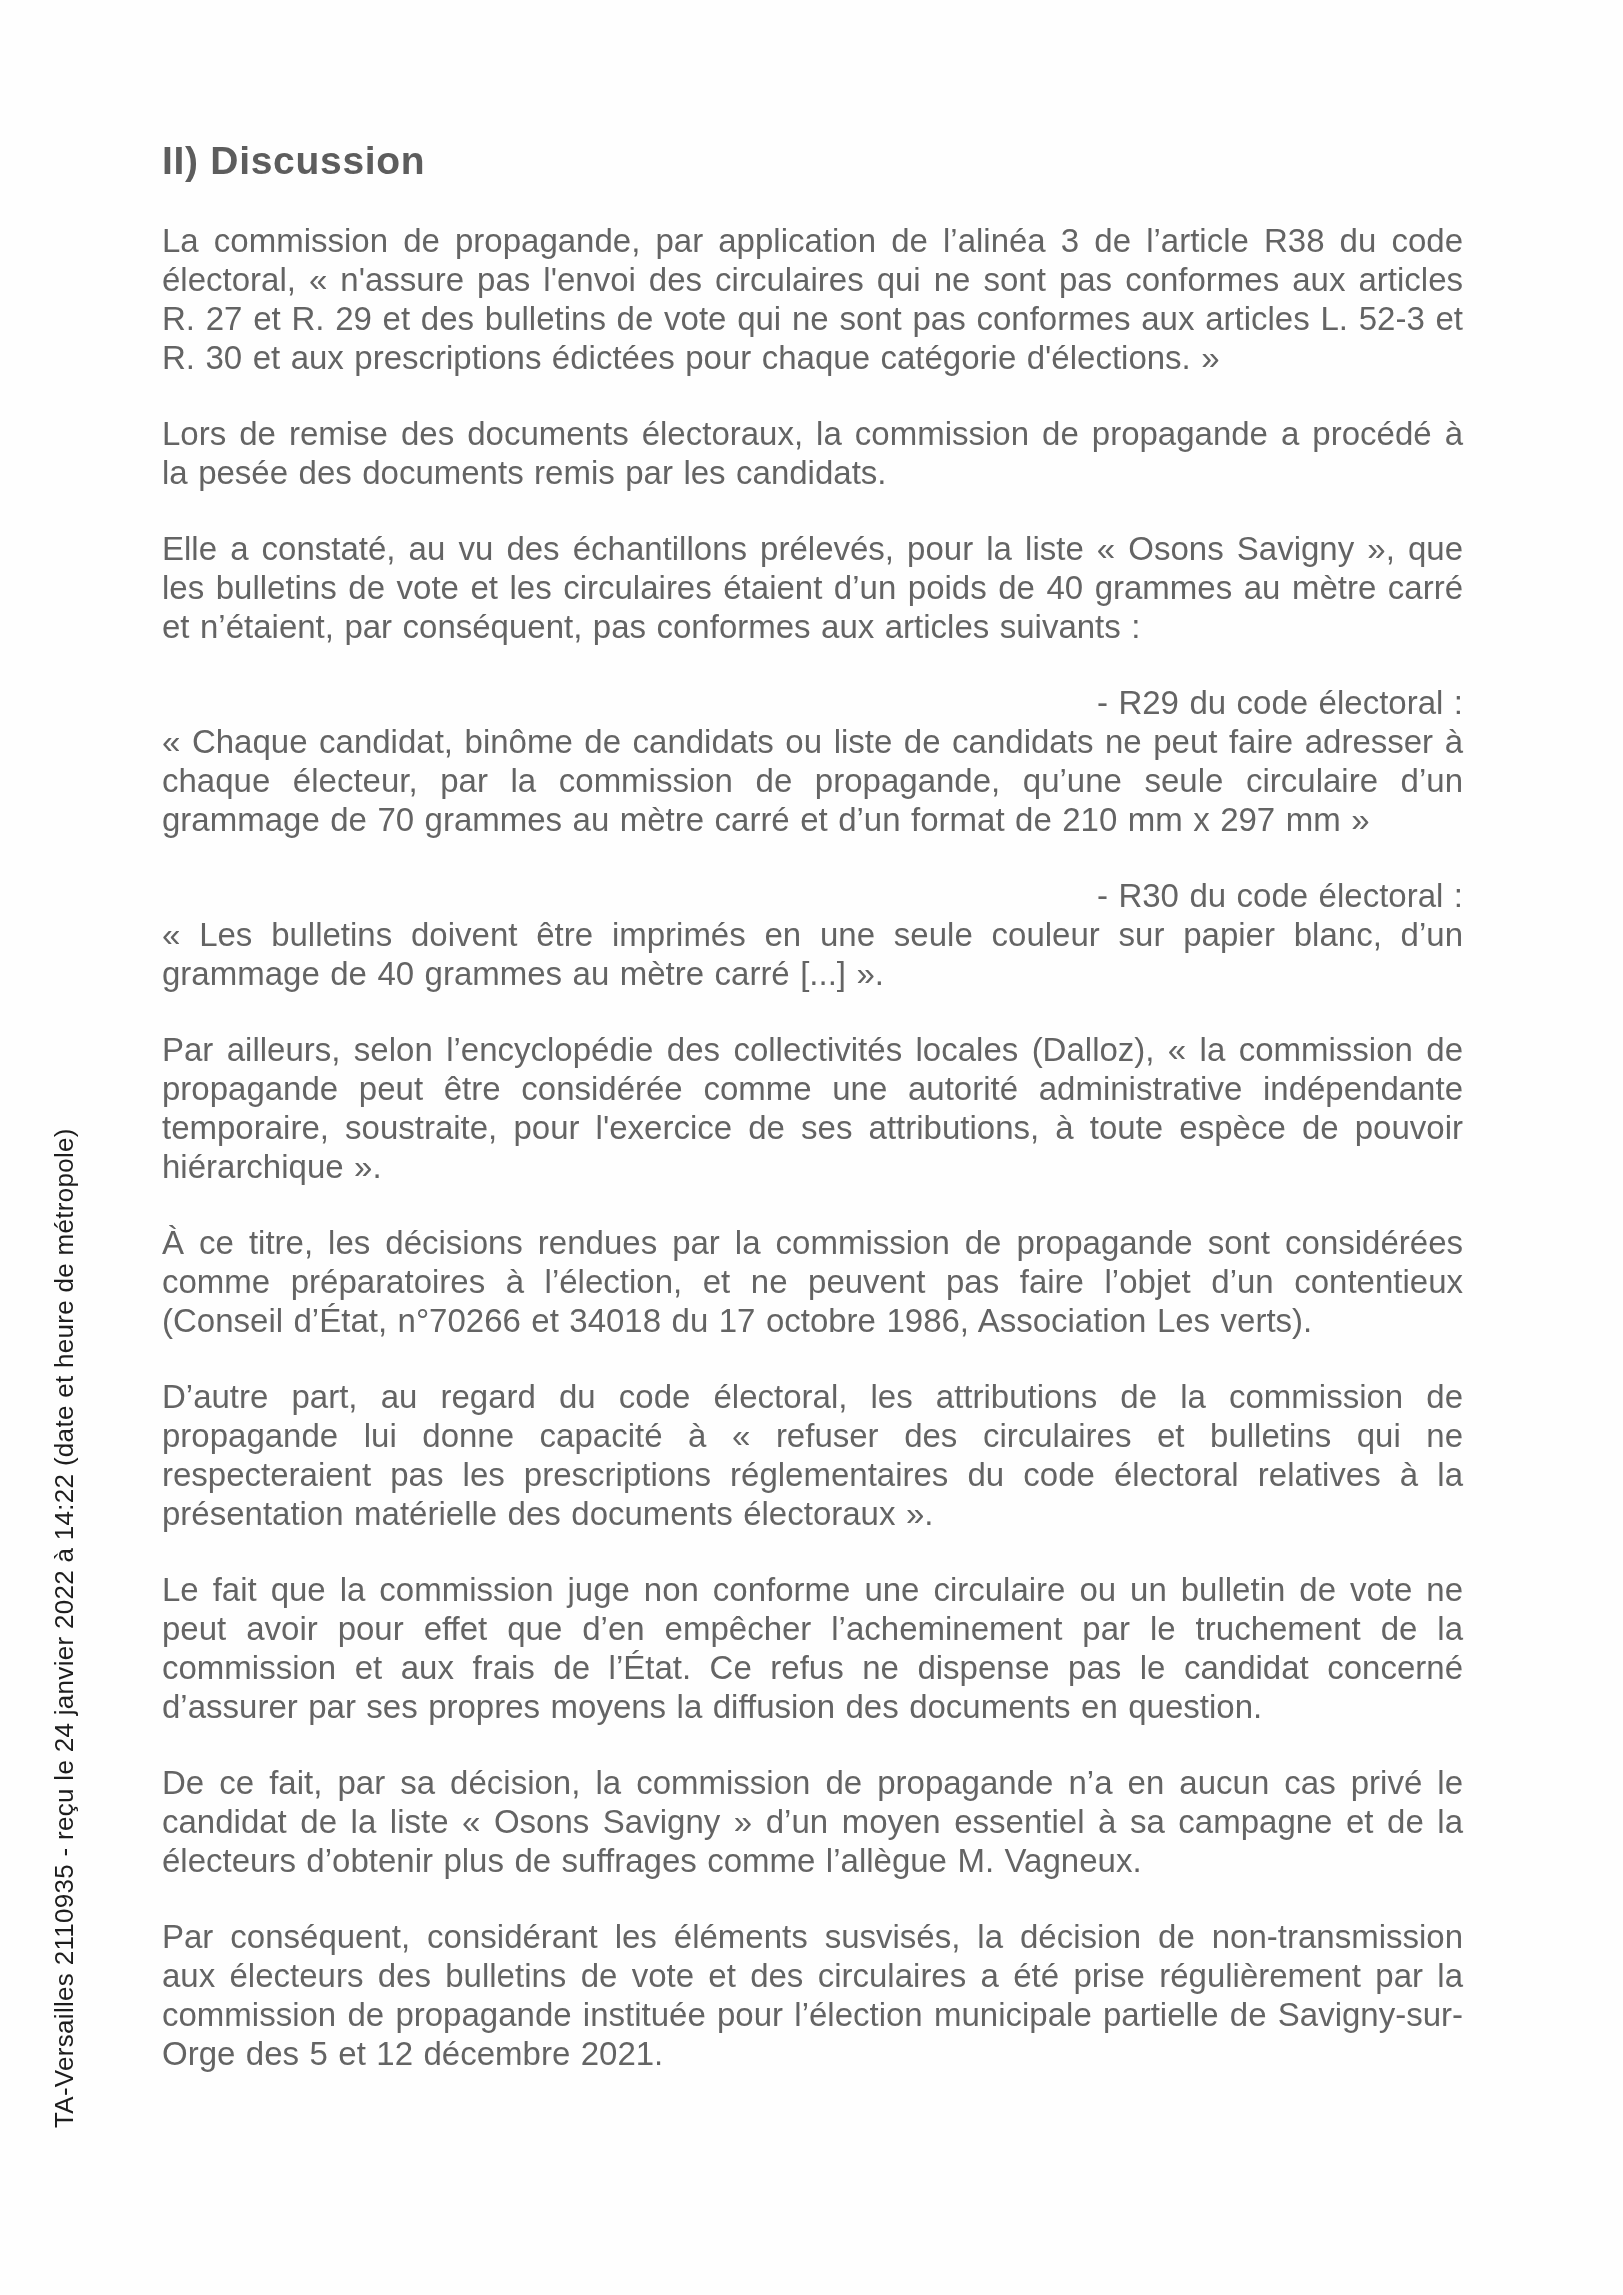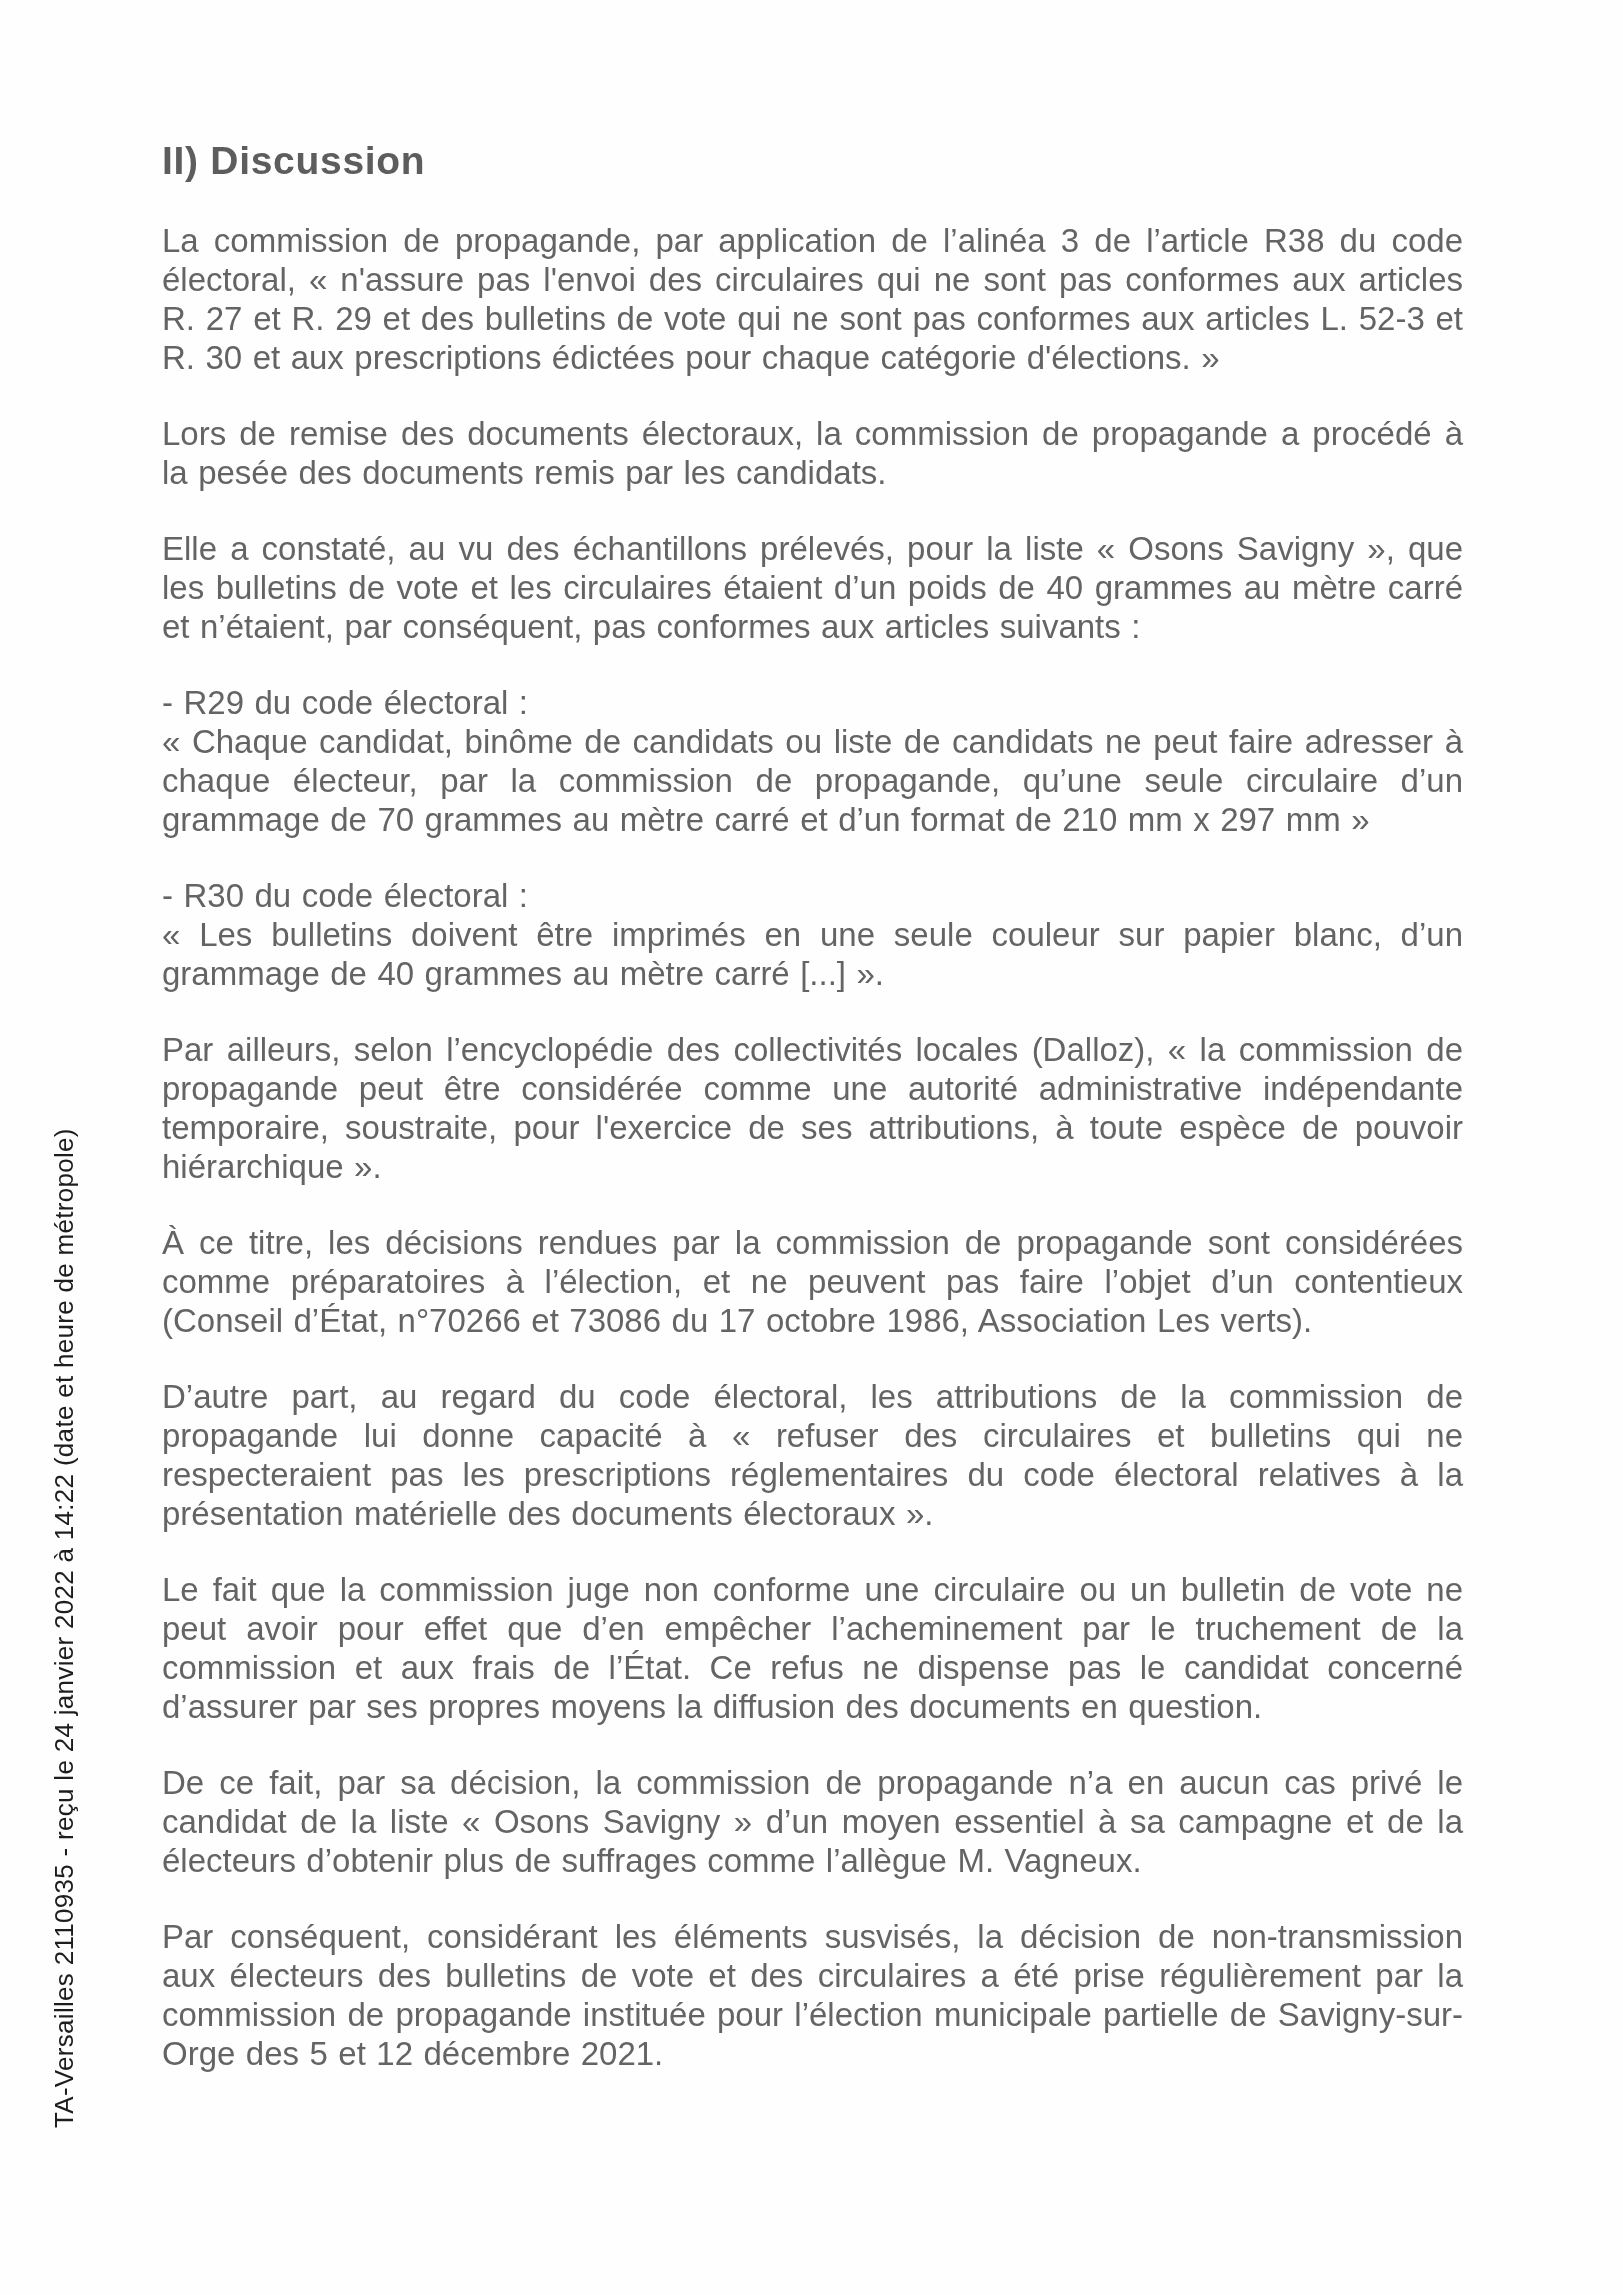--- a/index.html
+++ b/index.html
@@ -34,21 +34,21 @@
     line-height: 39px;
     color: #646464;
     text-align: justify;
     margin: 0 0 37px 0;
     word-spacing: 1.3px;
   }
   .block {
     margin: 0 0 37px 0;
   }
   .block .label {
-    text-align: left;
+    text-align: right;
     margin: 0;
   }
   .block .quote {
     margin: 0;
   }
   .stamp {
     position: absolute;
     left: 80px;
     bottom: 167px;
     transform-origin: 0 100%;
@@ -82,21 +82,21 @@
       <p class="para quote">« Chaque candidat, binôme de candidats ou liste de candidats ne peut faire adresser à chaque électeur, par la commission de propagande, qu’une seule circulaire d’un grammage de 70 grammes au mètre carré et d’un format de 210 mm x 297 mm »</p>
     </div>
 
     <div class="block">
       <div class="para label">- R30 du code électoral :</div>
       <p class="para quote">« Les bulletins doivent être imprimés en une seule couleur sur papier blanc, d’un grammage de 40 grammes au mètre carré [...] ».</p>
     </div>
 
     <p class="para">Par ailleurs, selon l’encyclopédie des collectivités locales (Dalloz), « la commission de propagande peut être considérée comme une autorité administrative indépendante temporaire, soustraite, pour l'exercice de ses attributions, à toute espèce de pouvoir hiérarchique ».</p>
 
-    <p class="para">À ce titre, les décisions rendues par la commission de propagande sont considérées comme préparatoires à l’élection, et ne peuvent pas faire l’objet d’un contentieux (Conseil d’État, n°70266 et 73086 du 17 octobre 1986, Association Les verts).</p>
+    <p class="para">À ce titre, les décisions rendues par la commission de propagande sont considérées comme préparatoires à l’élection, et ne peuvent pas faire l’objet d’un contentieux (Conseil d’État, n°70266 et 34018 du 17 octobre 1986, Association Les verts).</p>
 
     <p class="para">D’autre part, au regard du code électoral, les attributions de la commission de propagande lui donne capacité à « refuser des circulaires et bulletins qui ne respecteraient pas les prescriptions réglementaires du code électoral relatives à la présentation matérielle des documents électoraux ».</p>
 
     <p class="para">Le fait que la commission juge non conforme une circulaire ou un bulletin de vote ne peut avoir pour effet que d’en empêcher l’acheminement par le truchement de la commission et aux frais de l’État. Ce refus ne dispense pas le candidat concerné d’assurer par ses propres moyens la diffusion des documents en question.</p>
 
     <p class="para">De ce fait, par sa décision, la commission de propagande n’a en aucun cas privé le candidat de la liste « Osons Savigny » d’un moyen essentiel à sa campagne et de la électeurs d’obtenir plus de suffrages comme l’allègue M. Vagneux.</p>
 
     <p class="para">Par conséquent, considérant les éléments susvisés, la décision de non-transmission aux électeurs des bulletins de vote et des circulaires a été prise régulièrement par la commission de propagande instituée pour l’élection municipale partielle de Savigny-sur-Orge des 5 et 12 décembre 2021.</p>
 
   </div>

